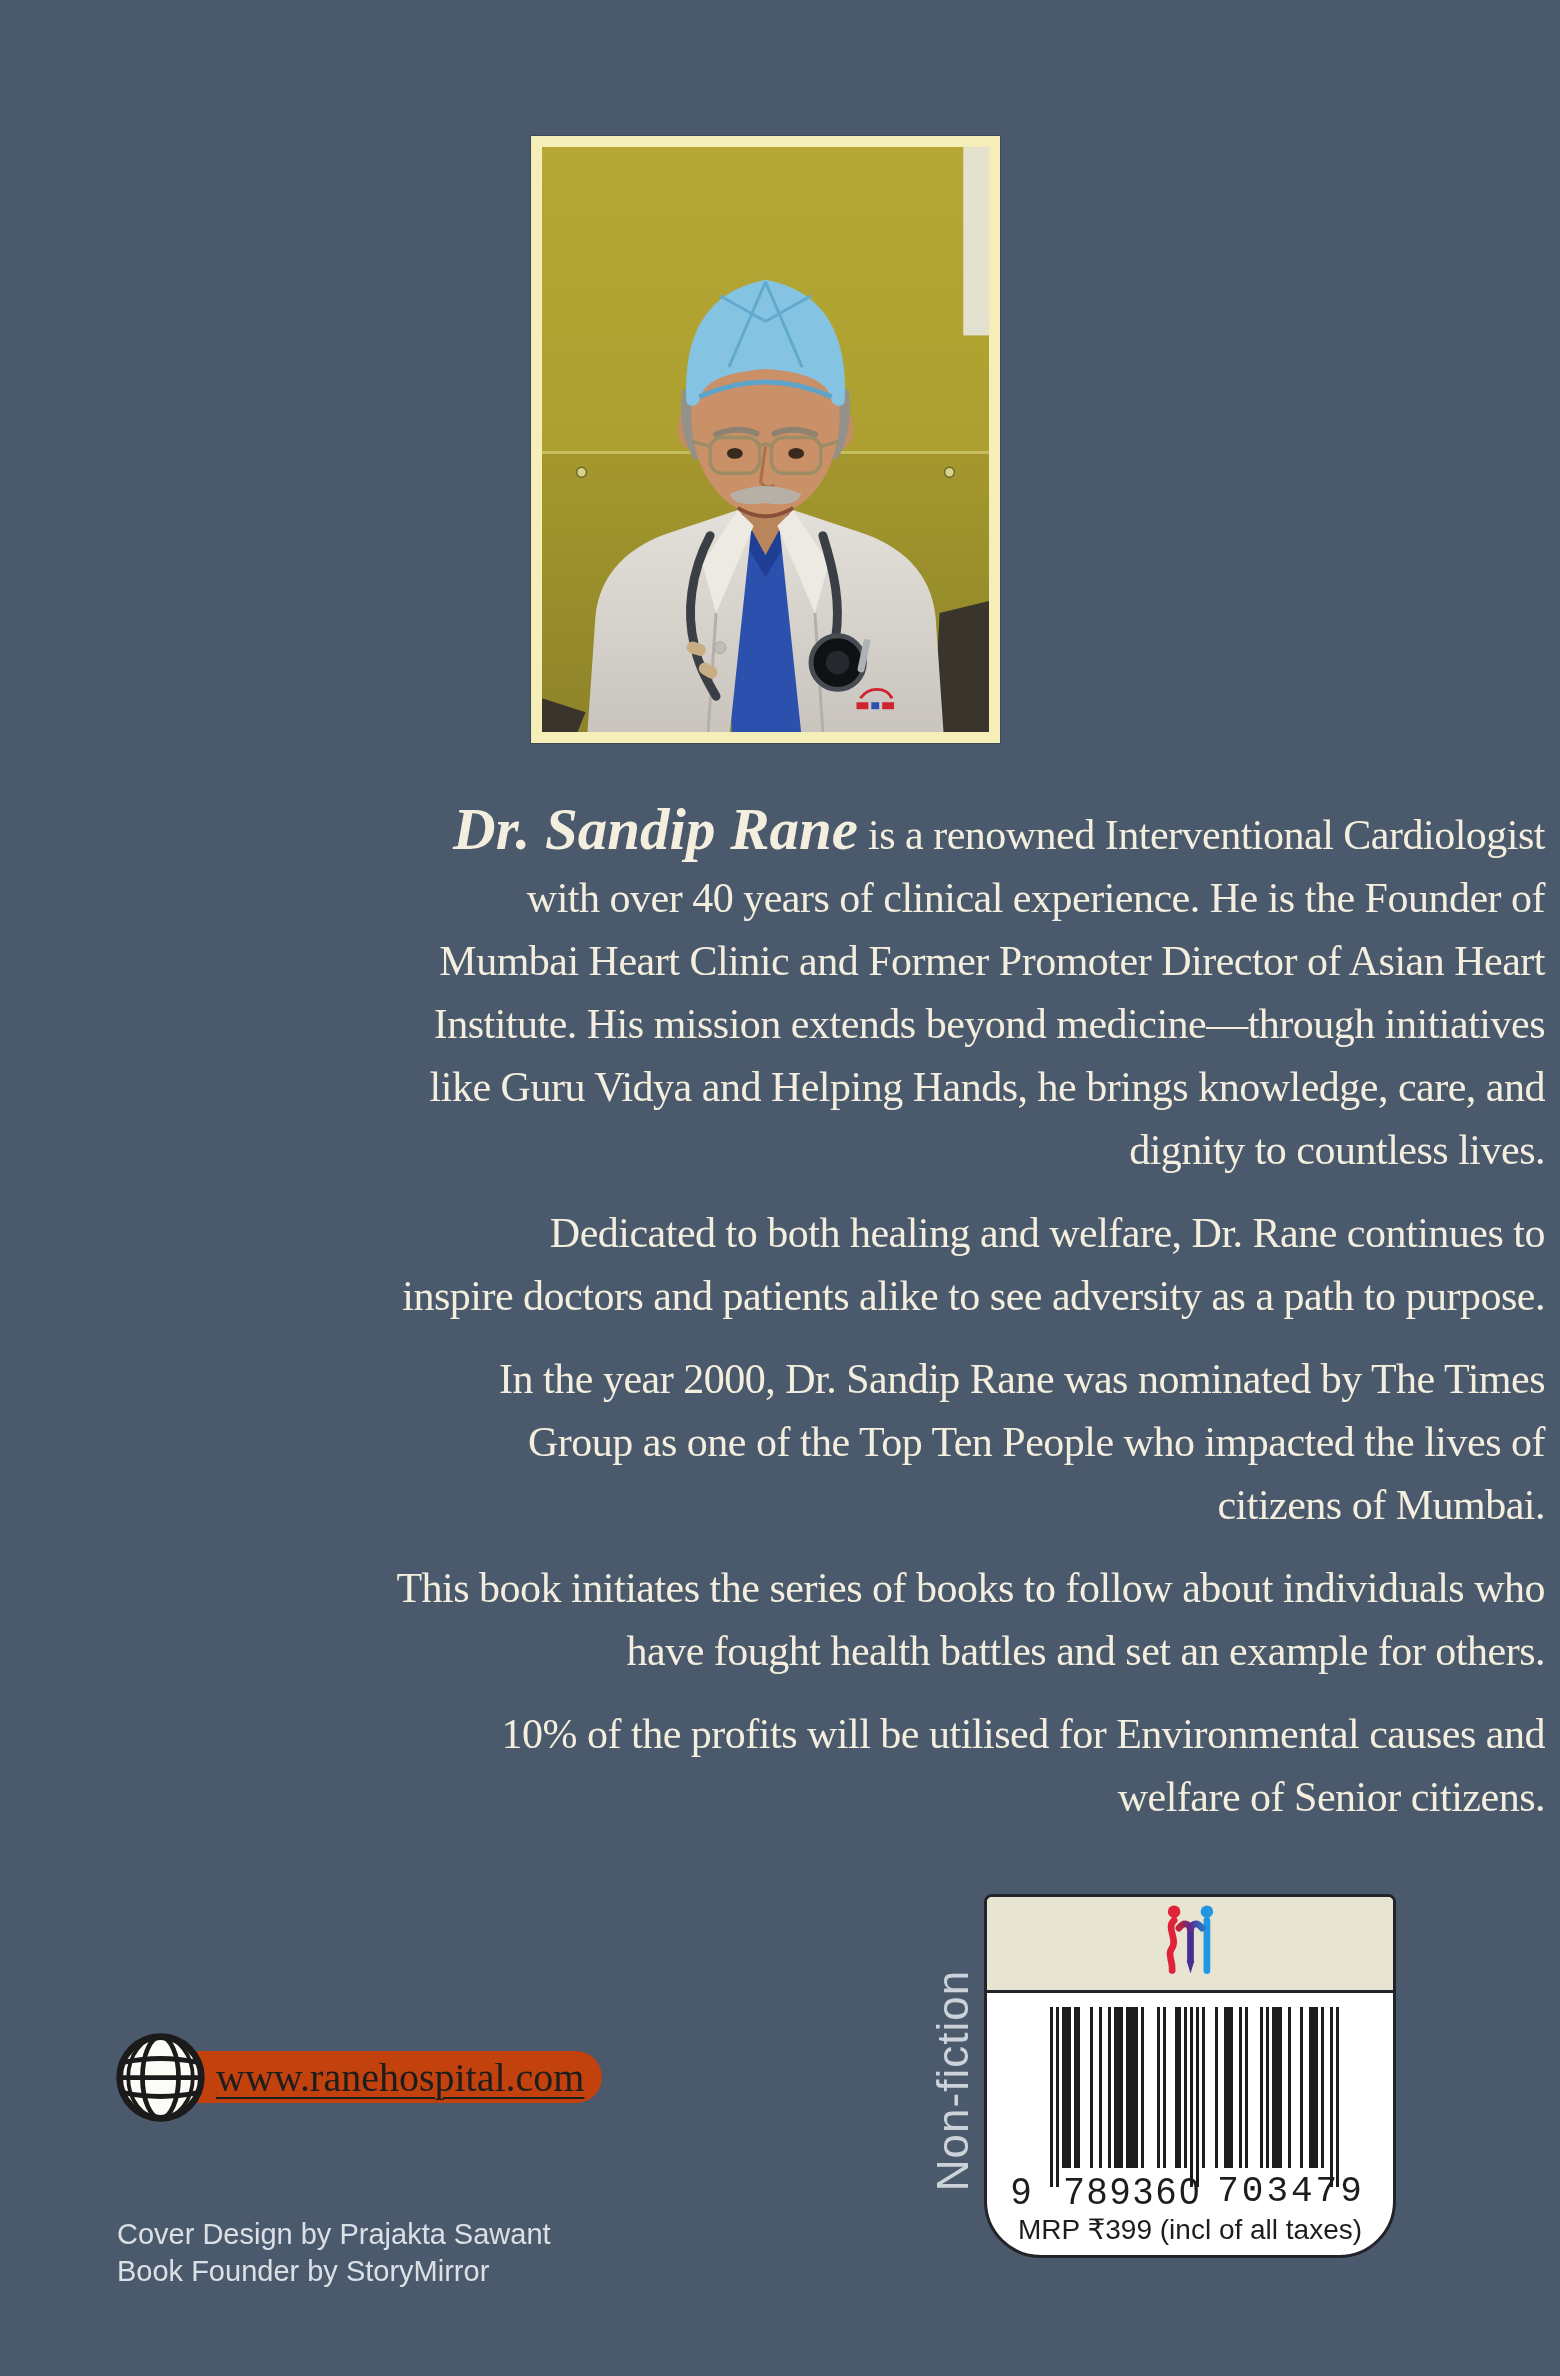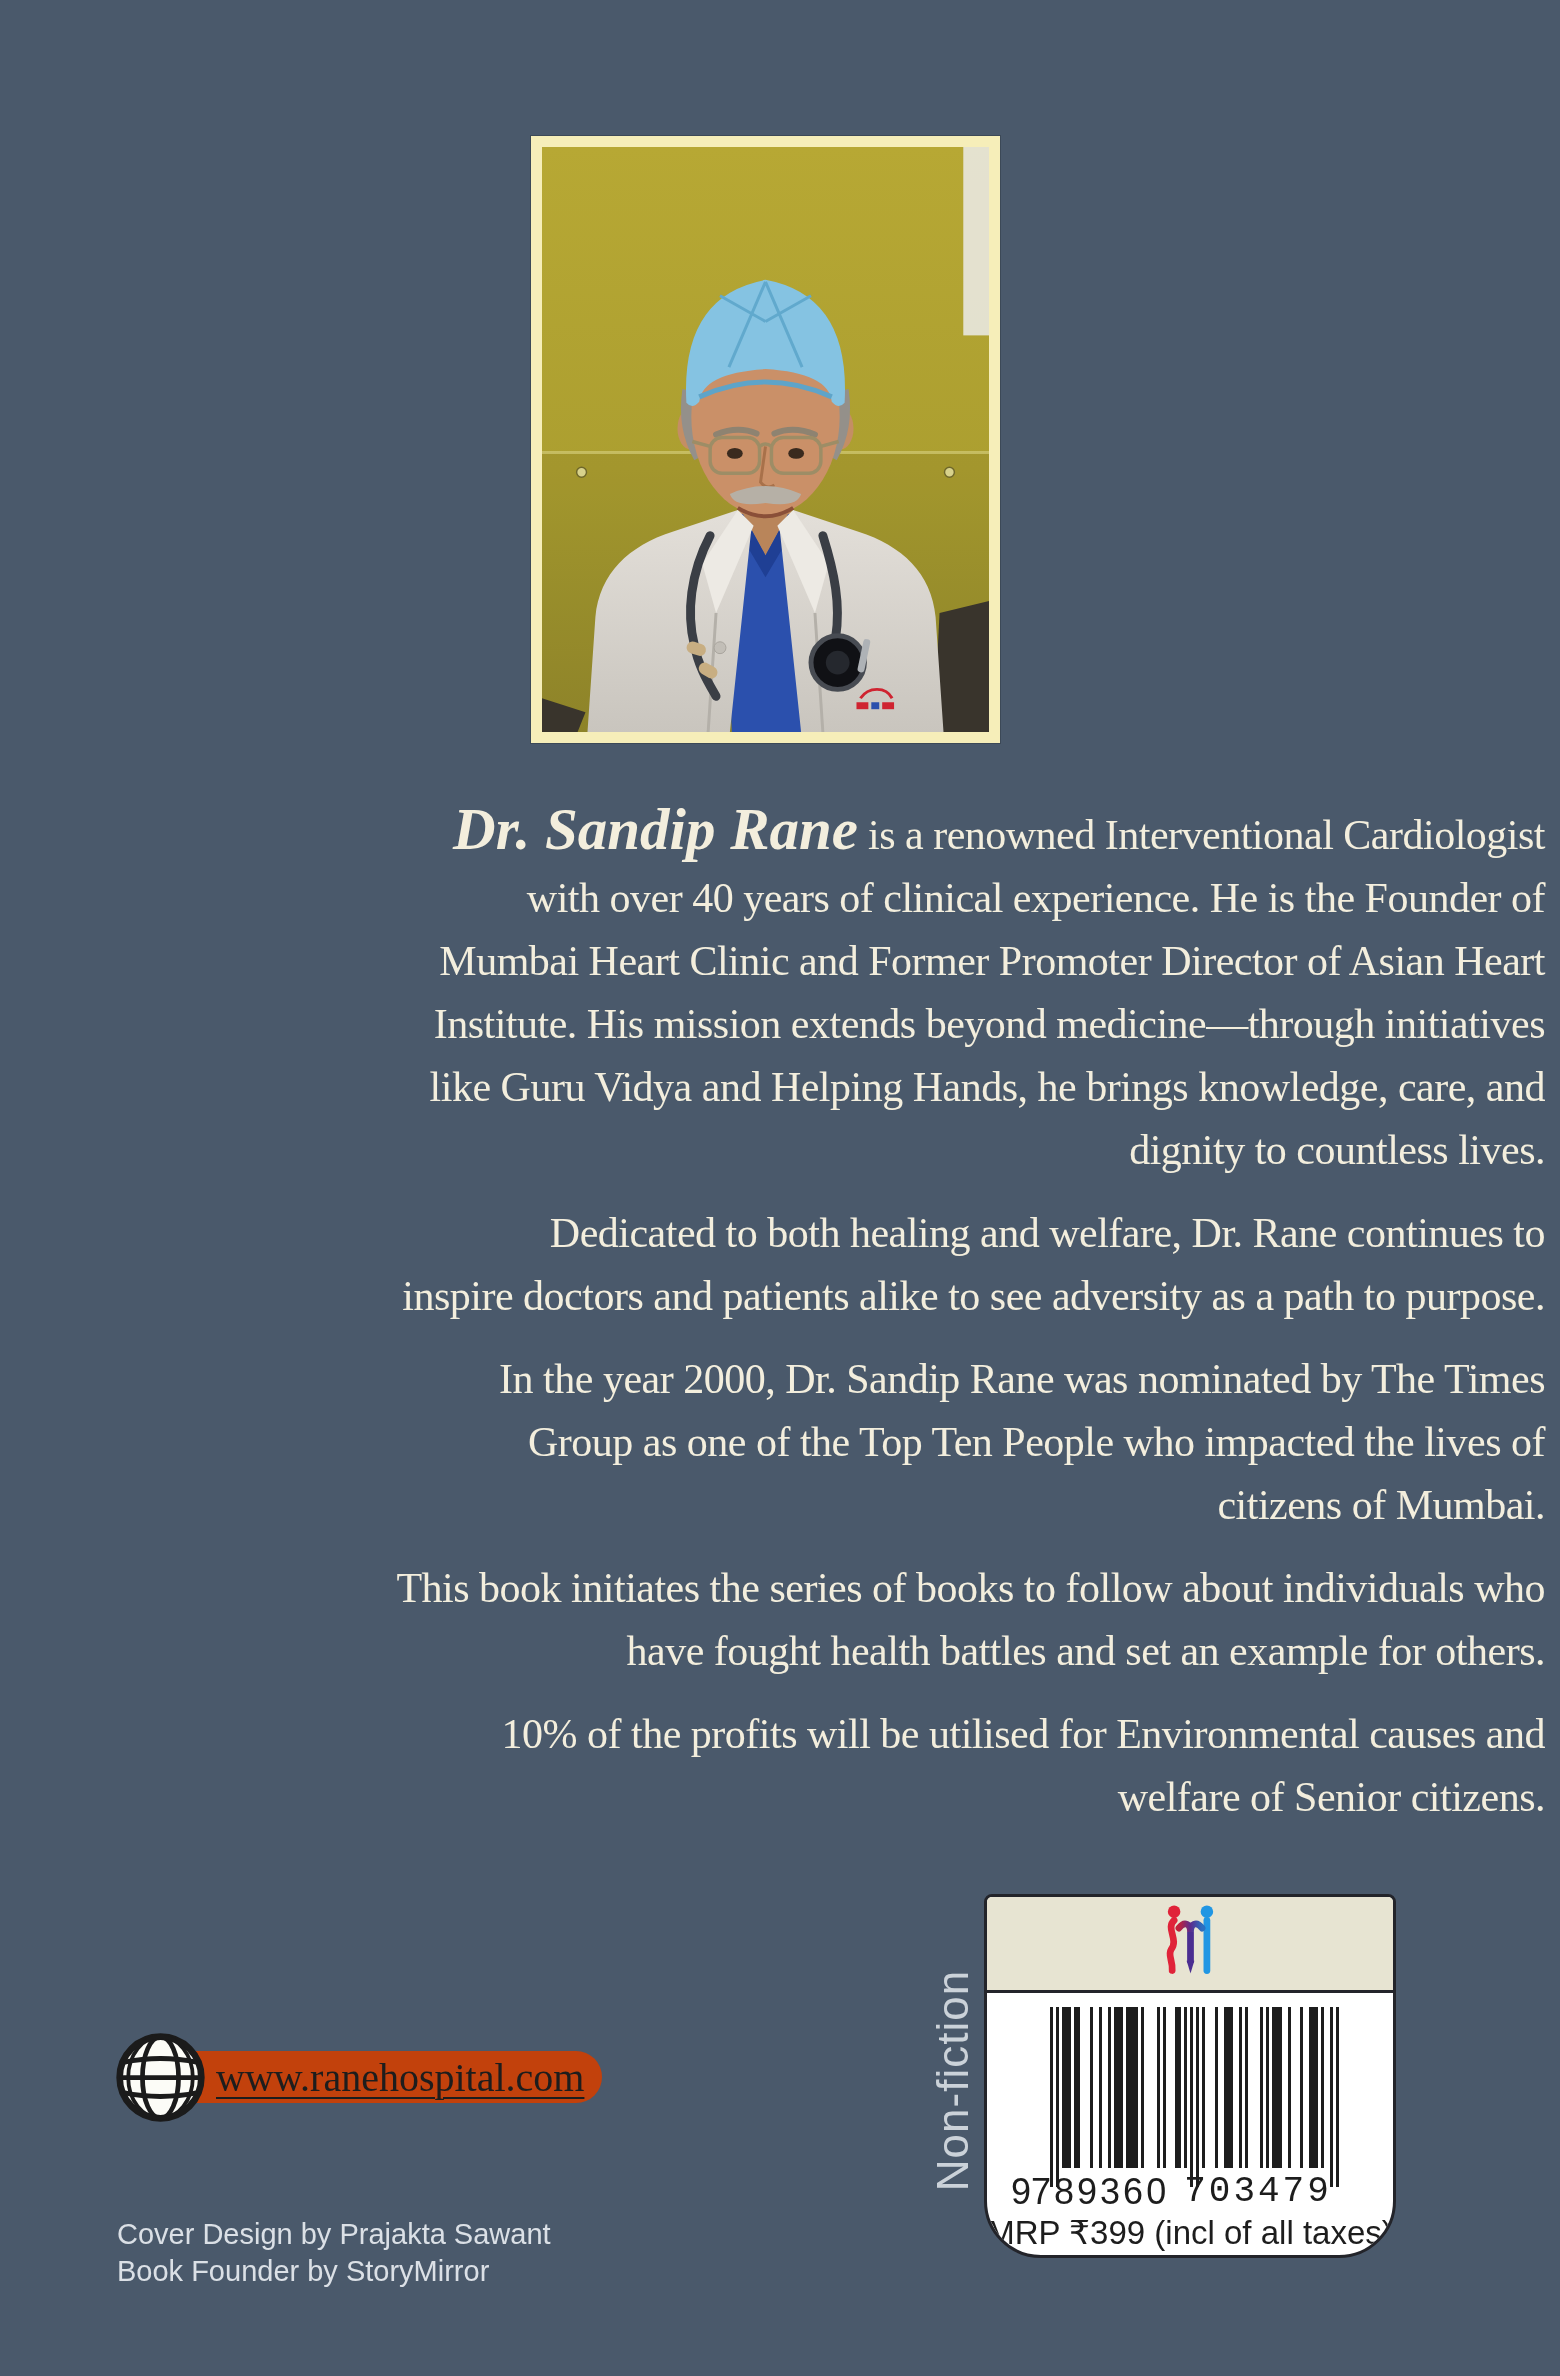--- a/index.html
+++ b/index.html
@@ -70,25 +70,25 @@
     display:flex;align-items:flex-start;
   }
   .bc-m{flex:1 0 auto;height:161px;}
   .bc-bar{background:#1d1d1d;}
   .bc-guard{height:180px;}
   .isbn-row{
     position:absolute;left:24px;top:178px;display:flex;
     font-family:"Liberation Sans","DejaVu Sans",sans-serif;font-size:36px;color:#1d1d1d;
   }
   .isbn-row .g1{letter-spacing:0;}
-  .isbn-row .g2{letter-spacing:3px;}
+  .isbn-row .g2{margin-left:33px;letter-spacing:3px;}
   .isbn-row .g3{margin-left:15px;letter-spacing:3px;font-family:Liberation Mono, monospace;}
   .mrp{
     position:absolute;left:0;top:220px;width:100%;text-align:center;
-    font-family:"Liberation Sans","DejaVu Sans",sans-serif;font-size:33px;color:#1d1d1d;
+    font-family:"Liberation Sans","DejaVu Sans",sans-serif;font-size:28px;color:#1d1d1d;
   }
 </style>
 </head>
 <body>
 
 <div>
 
   <div class="photo-frame">
     <svg viewBox="0 0 452 590" preserveAspectRatio="none" role="img" aria-label="Portrait of Dr. Sandip Rane wearing a blue surgical cap, glasses and a white coat with stethoscope">
       <defs>

